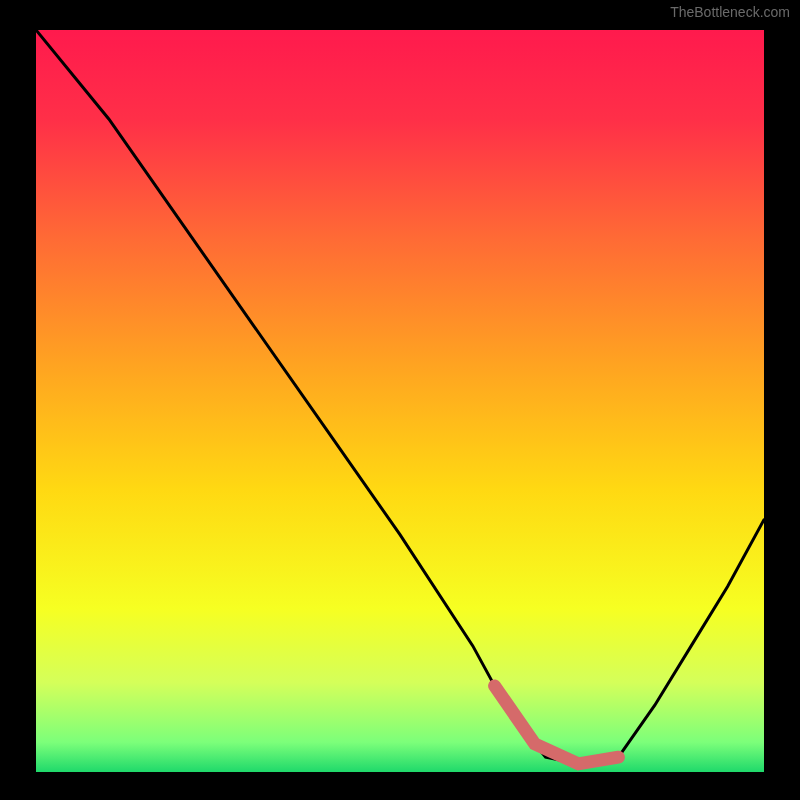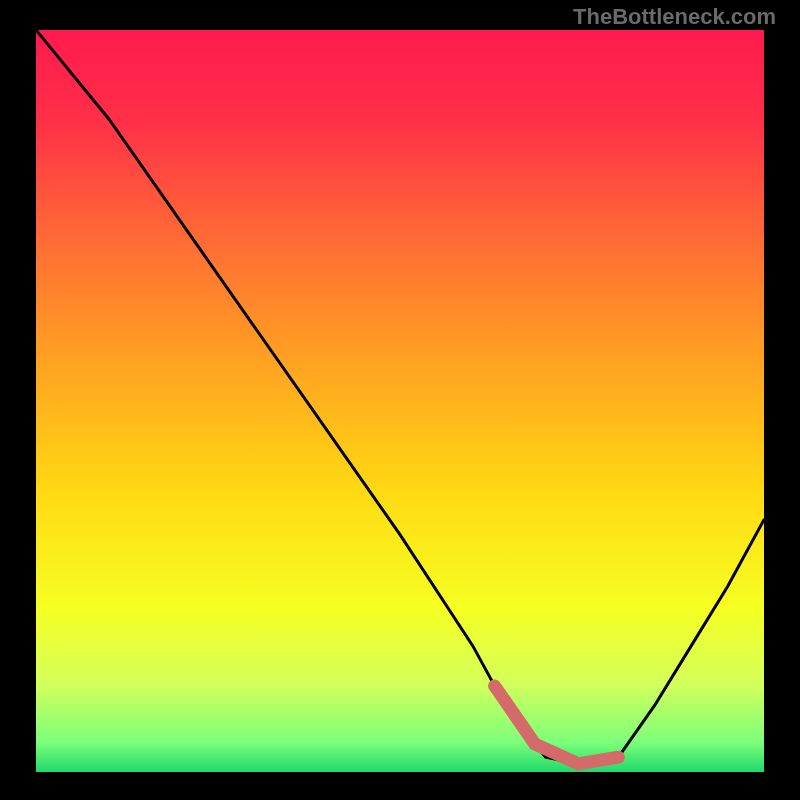--- a/index.html
+++ b/index.html
@@ -7,24 +7,24 @@
     width: 800px;
     height: 800px;
     background: #000;
     position: relative;
     font-family: Arial, sans-serif;
     overflow: hidden;
   }
   .watermark {
     position: absolute;
     top: 4px;
-    right: 24px;
+    right: 10px;
     color: #6a6a6a;
-    font-size: 22px;
-    font-weight: 700;
+    font-size: 14px;
+    font-weight: 400;
     z-index: 10;
   }
   .frame {
     position: absolute;
     left: 36px;
     top: 30px;
     width: 728px;
     height: 742px;
     background: #000;
   }

